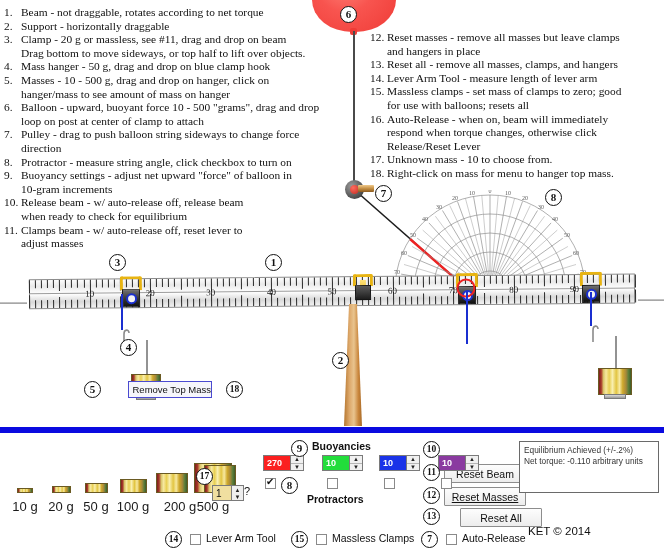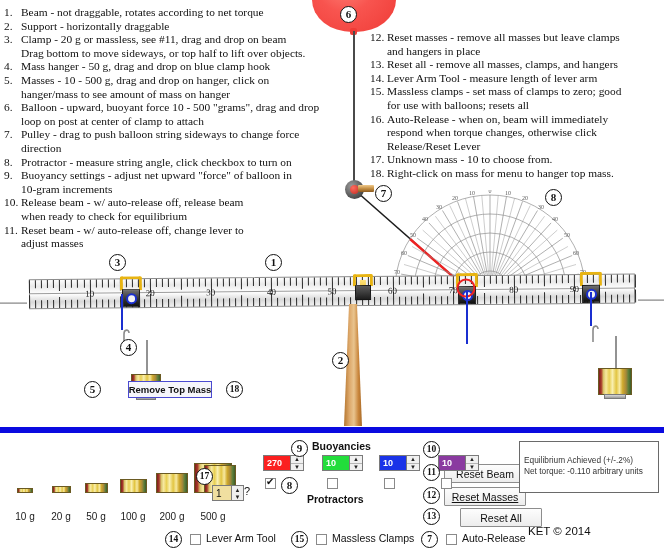--- a/index.html
+++ b/index.html
@@ -159,38 +159,37 @@
     line-height: 1;
     z-index: 40;
   }
 
   
   .ctxmenu {
     position: absolute; left: 128px; top: 381px;
     width: 84px; height: 17px;
     border: 1px solid #4a4ad0; background: #f6f6fb;
     font-size: 9.5px; color: #111;
-    display: flex; align-items: center; justify-content: center;
+    display: flex; align-items: center; justify-content: flex-end;
     white-space: nowrap;
-    font-weight: bold;
   }
 
   
   .divider {
     position: absolute; left: 0; top: 427px;
     width: 664px; height: 6px; background: #0b0be0;
   }
 
   
   .panel { position: absolute; left: 0; top: 433px; width: 664px; height: 119px; background: #fff; }
 
   .mass-shelf { position: absolute; left: 4px; top: 12px; width: 250px; height: 70px; }
   .shelf-label {
-    position: absolute; font-size: 10px; color: #1a1a1a;
-    transform: translateX(-50%); white-space: nowrap; margin-top: 12px;
+    position: absolute; font-size: 13px; color: #1a1a1a;
+    transform: translateX(-50%); white-space: nowrap;
   }
 
   .spin {
     position: absolute; display: inline-flex; align-items: stretch;
     height: 16px; border: 1px solid #7a7a7a; background: #fff;
   }
   .spin .val {
     width: 26px; font-size: 9px; color: #fff; padding-left: 3px;
     display: flex; align-items: center; font-weight: bold;
   }
@@ -245,21 +244,21 @@
     font-size: 10.5px; color: #111;
     display: flex; align-items: center; justify-content: center;
     border-radius: 1px;
   }
 
   .statusbox {
     position: absolute; left: 519px; top: 441px;
     width: 140px; height: 52px;
     border: 1px solid #6a6a6a; background: #fff;
     font-size: 8.3px; color: #333;
-    padding: 13px 4px; line-height: 11px;
+    padding: 3px 4px; line-height: 11px;
   }
   .copyright {
     position: absolute; left: 528px; top: 525px;
     font-size: 11.5px; color: #111;
   }
   .cb-label { position: absolute; font-size: 10.5px; color: #111; }
   .shortline {
     position: absolute; height: 2px;
     background: linear-gradient(#cfcfcf,#9a9a9a);
   }
@@ -347,21 +346,21 @@
       <text x="196" y="99">80</text>
     </g>
   </svg>
 
   <div class="instr instr-left" id="il"><div class="li"><div class="num">1.</div><div class="txt">Beam - not draggable, rotates according to net torque</div></div><div class="li"><div class="num">2.</div><div class="txt">Support - horizontally draggable</div></div><div class="li"><div class="num">3.</div><div class="txt">Clamp - 20 g or massless, see #11, drag and drop on beam
 Drag bottom to move sideways, or top half to lift over objects.</div></div><div class="li"><div class="num">4.</div><div class="txt">Mass hanger - 50 g, drag and drop on blue clamp hook</div></div><div class="li"><div class="num">5.</div><div class="txt">Masses - 10 - 500 g, drag and drop on hanger, click on
 hanger/mass to see amount of mass on hanger</div></div><div class="li"><div class="num">6.</div><div class="txt">Balloon - upward, buoyant force 10 - 500 "grams", drag and drop
 loop on post at center of clamp to attach</div></div><div class="li"><div class="num">7.</div><div class="txt">Pulley - drag to push balloon string sideways to change force
 direction</div></div><div class="li"><div class="num">8.</div><div class="txt">Protractor - measure string angle, click checkbox to turn on</div></div><div class="li"><div class="num">9.</div><div class="txt">Buoyancy settings - adjust net upward "force" of balloon in
 10-gram increments</div></div><div class="li"><div class="num">10.</div><div class="txt">Release beam - w/ auto-release off, release beam
-when ready to check for equilibrium</div></div><div class="li"><div class="num">11.</div><div class="txt">Reset beam - w/ auto-release off, change lever to
+when ready to check for equilibrium</div></div><div class="li"><div class="num">11.</div><div class="txt">Clamps beam - w/ auto-release off, reset lever to
 adjust masses</div></div></div>
   <div class="instr instr-right" id="ir"><div class="li"><div class="num">12.</div><div class="txt">Reset masses - remove all masses but leave clamps
 and hangers in place</div></div><div class="li"><div class="num">13.</div><div class="txt">Reset all - remove all masses, clamps, and hangers</div></div><div class="li"><div class="num">14.</div><div class="txt">Lever Arm Tool - measure length of lever arm</div></div><div class="li"><div class="num">15.</div><div class="txt">Massless clamps - set mass of clamps to zero; good
 for use with balloons; resets all</div></div><div class="li"><div class="num">16.</div><div class="txt">Auto-Release - when on, beam will immediately
 respond when torque changes, otherwise click
 Release/Reset Lever</div></div><div class="li"><div class="num">17.</div><div class="txt">Unknown mass - 10 to choose from.</div></div><div class="li"><div class="num">18.</div><div class="txt">Right-click on mass for menu to hanger top mass.</div></div></div>
 
   <div class="shortline" style="left:0px;top:302px;width:27px;"></div>
   <div class="shortline" style="left:638px;top:299px;width:26px;"></div>
 
@@ -673,21 +672,21 @@
     <div class="mass-shelf" id="shelf">
         <div class="mass" style="left: 13px; top: 43px; width: 16px; height: 5px;"></div>
         <div class="shelf-label" style="left: 21px; top: 54px;">10 g</div>
         <div class="mass" style="left: 47.5px; top: 41px; width: 19px; height: 7px;"></div>
         <div class="shelf-label" style="left: 57px; top: 54px;">20 g</div>
         <div class="mass" style="left: 80.5px; top: 38px; width: 23px; height: 10px;"></div>
         <div class="shelf-label" style="left: 92px; top: 54px;">50 g</div>
         <div class="mass" style="left: 115.5px; top: 34px; width: 27px; height: 14px;"></div>
         <div class="shelf-label" style="left: 129px; top: 54px;">100 g</div>
         <div class="mass" style="left: 152px; top: 28px; width: 32px; height: 20px;"></div>
-        <div class="shelf-label" style="left: 168px; top: 54px;">200 g</div>
+        <div class="shelf-label" style="left: 176px; top: 54px;">200 g</div>
         <div class="mass" style="left: 190px; top: 18px; width: 38px; height: 30px;"></div>
         <div class="shelf-label" style="left: 209px; top: 54px;">500 g</div>
         <div class="mass" style="left: 200px; top: 20px; width: 32px; height: 28px;"></div>
       </div>
 
     <div class="unk-spin">
       <div class="val">1</div>
       <div class="btns">
         <span>▲</span>
         <span>▼</span>

